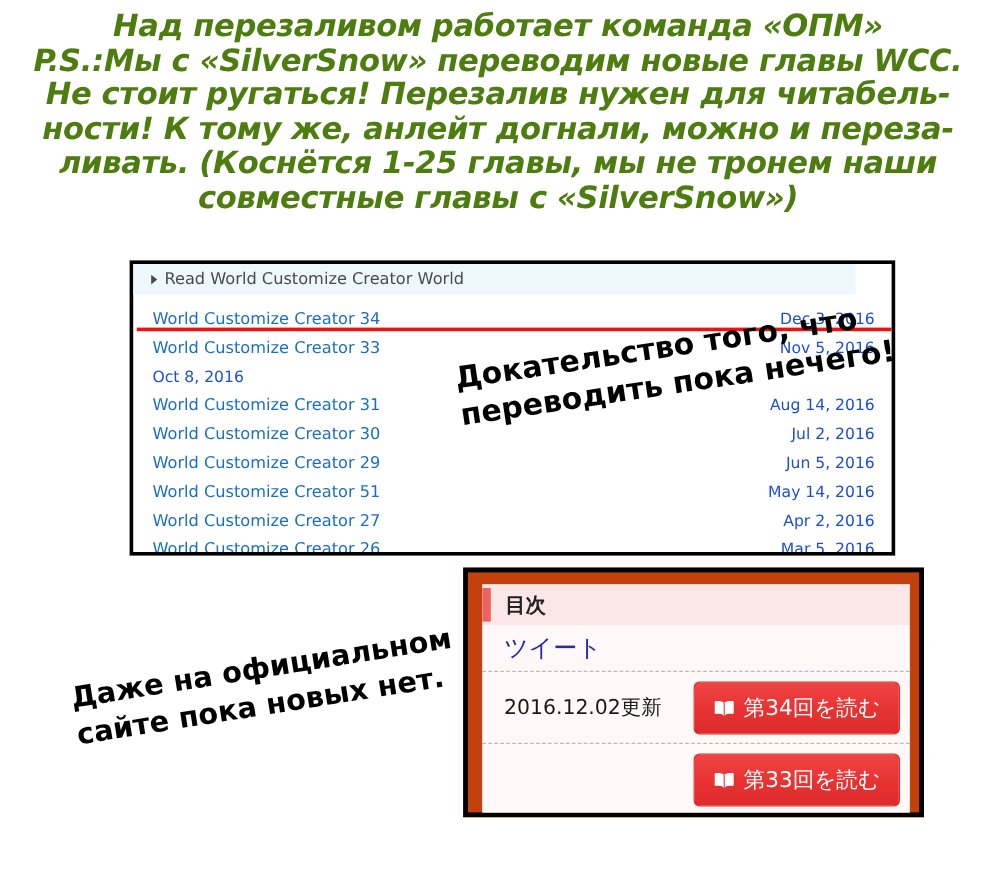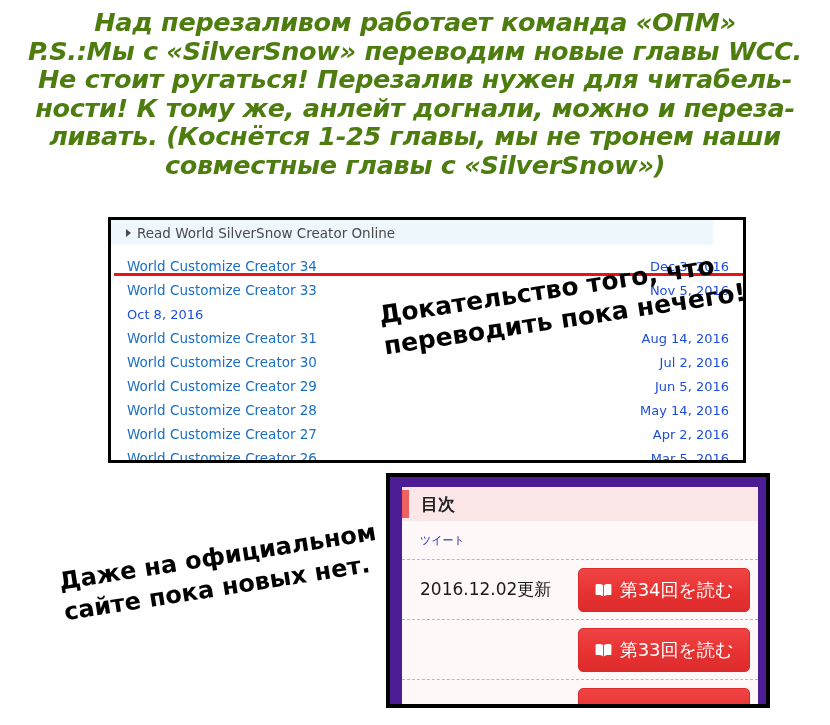--- a/index.html
+++ b/index.html
@@ -130,23 +130,23 @@
     white-space: pre-line;
     text-align: left;
   }
 
   
   .jp-panel {
     position: absolute;
     left: 386px;
     top: 473px;
     width: 384px;
-    height: 235px;
+    height: 208px;
     border: 4px solid #000000;
-    background: #4c1d95;
+    background: #c2410c;
     box-sizing: border-box;
     overflow: hidden;
   }
   .jp-inner {
     position: absolute;
     left: 12px;
     top: 10px;
     width: 356px;
     background: #fff8f8;
   }
@@ -170,21 +170,21 @@
   }
   .jp-tweet {
     height: 38px;
     display: flex;
     align-items: center;
     padding-left: 18px;
     box-sizing: border-box;
     background: #fff8f8;
   }
   .jp-tweet span {
-    font-size: 11px;
+    font-size: 20px;
     color: #2a2aa8;
     font-family: "DejaVu Sans", sans-serif;
   }
   .jp-item {
     border-top: 1px dashed #b9b9b9;
     background: #fff8f8;
     height: 60px;
     display: flex;
     align-items: center;
     padding: 0 8px 0 18px;
@@ -229,21 +229,21 @@
 P.S.:Мы с «SilverSnow» переводим новые главы WCC.
 Не стоит ругаться! Перезалив нужен для читабель-
 ности! К тому же, анлейт догнали, можно и переза-
 ливать. (Коснётся 1-25 главы, мы не тронем наши
 совместные главы с «SilverSnow»)</div>
 
 <div class="list-panel">
 
   <div class="list-header">
     <span class="tri"></span>
-    <span class="htxt">Read World SilverSnow Creator Online</span>
+    <span class="htxt">Read World Customize Creator World</span>
   </div>
 
   <div class="rows">
 
     <div class="row">
       <span class="title">World Customize Creator 34</span>
       <span class="date">Dec 3, 2016</span>
     </div>
 
     <div class="row">
@@ -264,21 +264,21 @@
       <span class="title">World Customize Creator 30</span>
       <span class="date">Jul 2, 2016</span>
     </div>
 
     <div class="row">
       <span class="title">World Customize Creator 29</span>
       <span class="date">Jun 5, 2016</span>
     </div>
 
     <div class="row">
-      <span class="title">World Customize Creator 28</span>
+      <span class="title">World Customize Creator 51</span>
       <span class="date">May 14, 2016</span>
     </div>
 
     <div class="row">
       <span class="title">World Customize Creator 27</span>
       <span class="date">Apr 2, 2016</span>
     </div>
 
     <div class="row">
       <span class="title">World Customize Creator 26</span>

